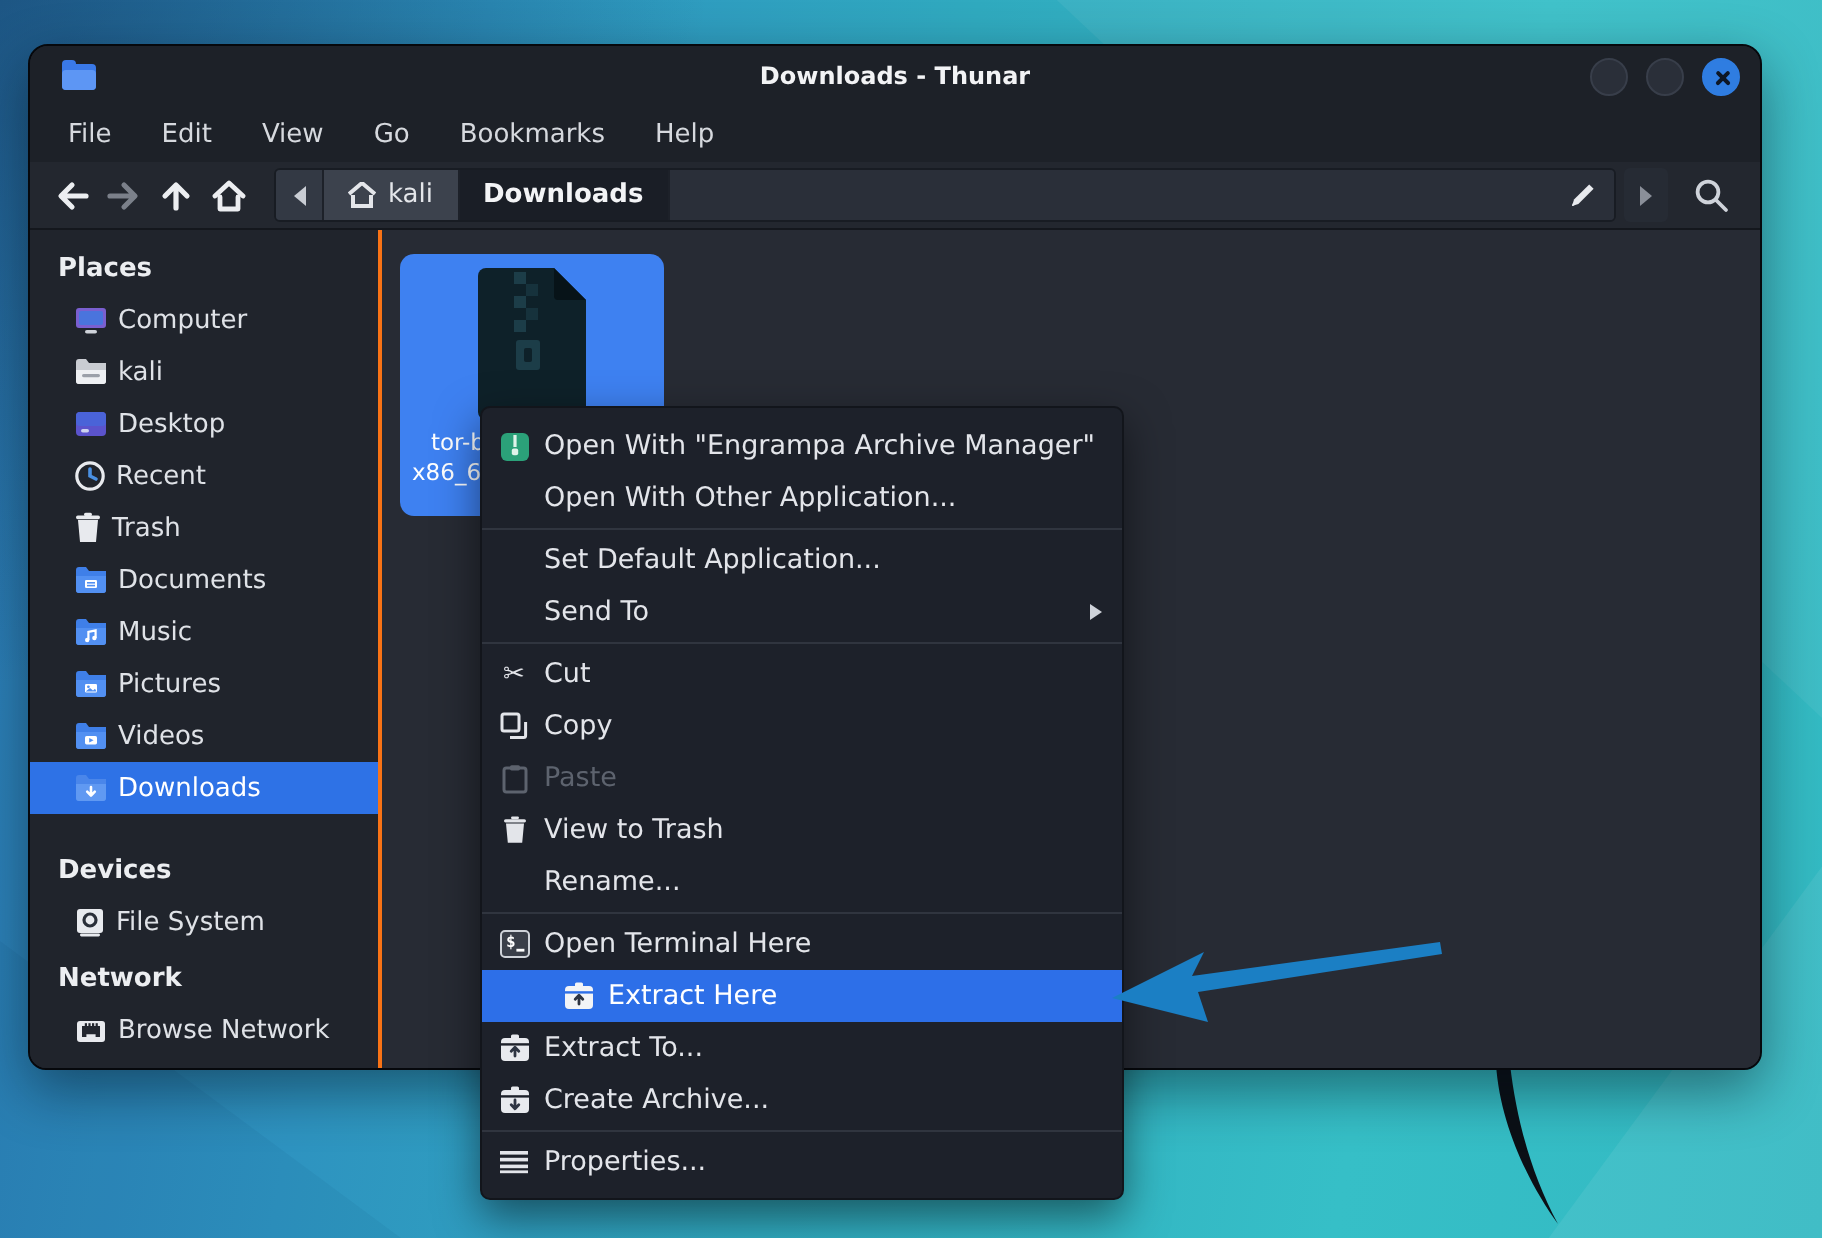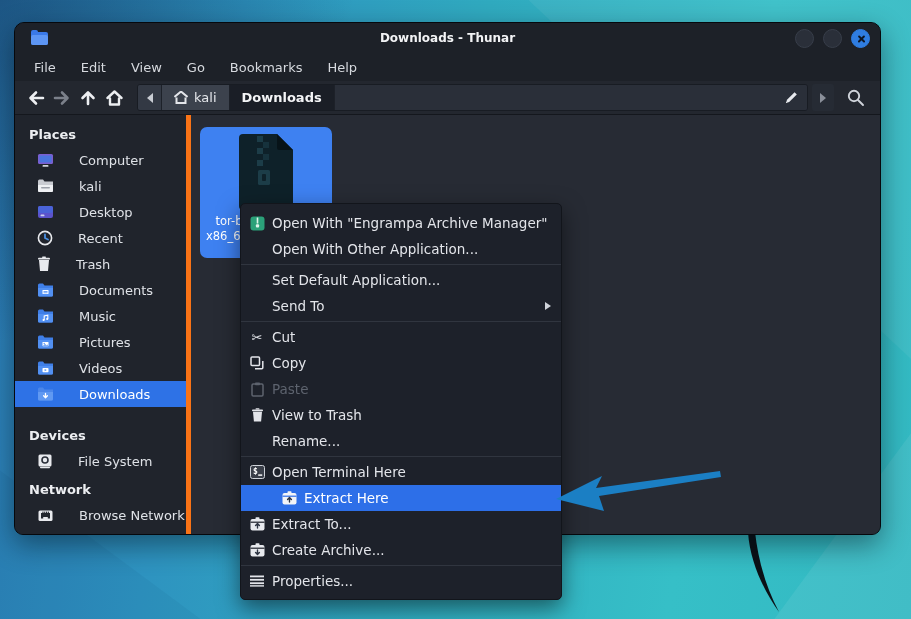--- a/index.html
+++ b/index.html
@@ -44,23 +44,23 @@
   .navbtn { width:26px; height:26px; display:flex; align-items:center; justify-content:center; border-radius:3px; }
   .pathbar { display:flex; align-items:stretch; height:27px; margin-left:10px; flex:1; background:#2a2f39; border-radius:3px; overflow:hidden; border:1px solid #181c23; }
   .crumb-back { width:24px; background:#333944; display:flex; align-items:center; justify-content:center; border-right:1px solid #1d2129; }
   .crumb { display:flex; align-items:center; gap:6px; padding:0 12px; font-size:13px; color:#e4e6ea; background:#3c424d; border-right:1px solid #1d2129; }
   .crumb.active { background:#1a1e26; font-weight:bold; color:#f3f4f6; }
   .path-empty { flex:1; background:#2a2f39; display:flex; align-items:center; justify-content:flex-end; padding-right:8px; }
   .chev-right-btn { width:22px; height:27px; margin-left:4px; display:flex; align-items:center; justify-content:center; background:#262b34; border-radius:3px; }
   .searchbtn { width:30px; height:27px; margin-left:6px; display:flex; align-items:center; justify-content:center; }
 
   .body { display:flex; height:450px; }
-  .sidebar { width:176px; background:#20242c; padding-top:6px; border-right:5px solid #f97316; color:#dfe2e7; font-size:13px; flex:none; }
+  .sidebar { width:176px; background:#20242c; padding-top:6px; border-right:2px solid #f97316; color:#dfe2e7; font-size:13px; flex:none; }
   .side-h { height:26px; display:flex; align-items:center; padding-left:14px; font-weight:bold; color:#eceef1; }
-  .side-i { height:26px; display:flex; align-items:center; padding-left:22px; gap:25px; }
+  .side-i { height:26px; display:flex; align-items:center; padding-left:22px; gap:5px; }
   .side-i.sel { background:#2e72e6; color:#ffffff; }
   .side-i svg { flex:none; }
 
   .main { position:relative; flex:1; background:#272b34; }
   .tile { position:absolute; left:9px; top:12px; width:132px; height:131px; background:#3e81f1; border-radius:7px;
     display:flex; flex-direction:column; align-items:center; padding-top:7px; }
   .tile .fname { width:100%; color:#ffffff; font-size:11.5px; line-height:15px; text-align:center; margin-top:4px; }
   .tile .fname .l2 { text-align:left; padding-left:6px; }
 
   

